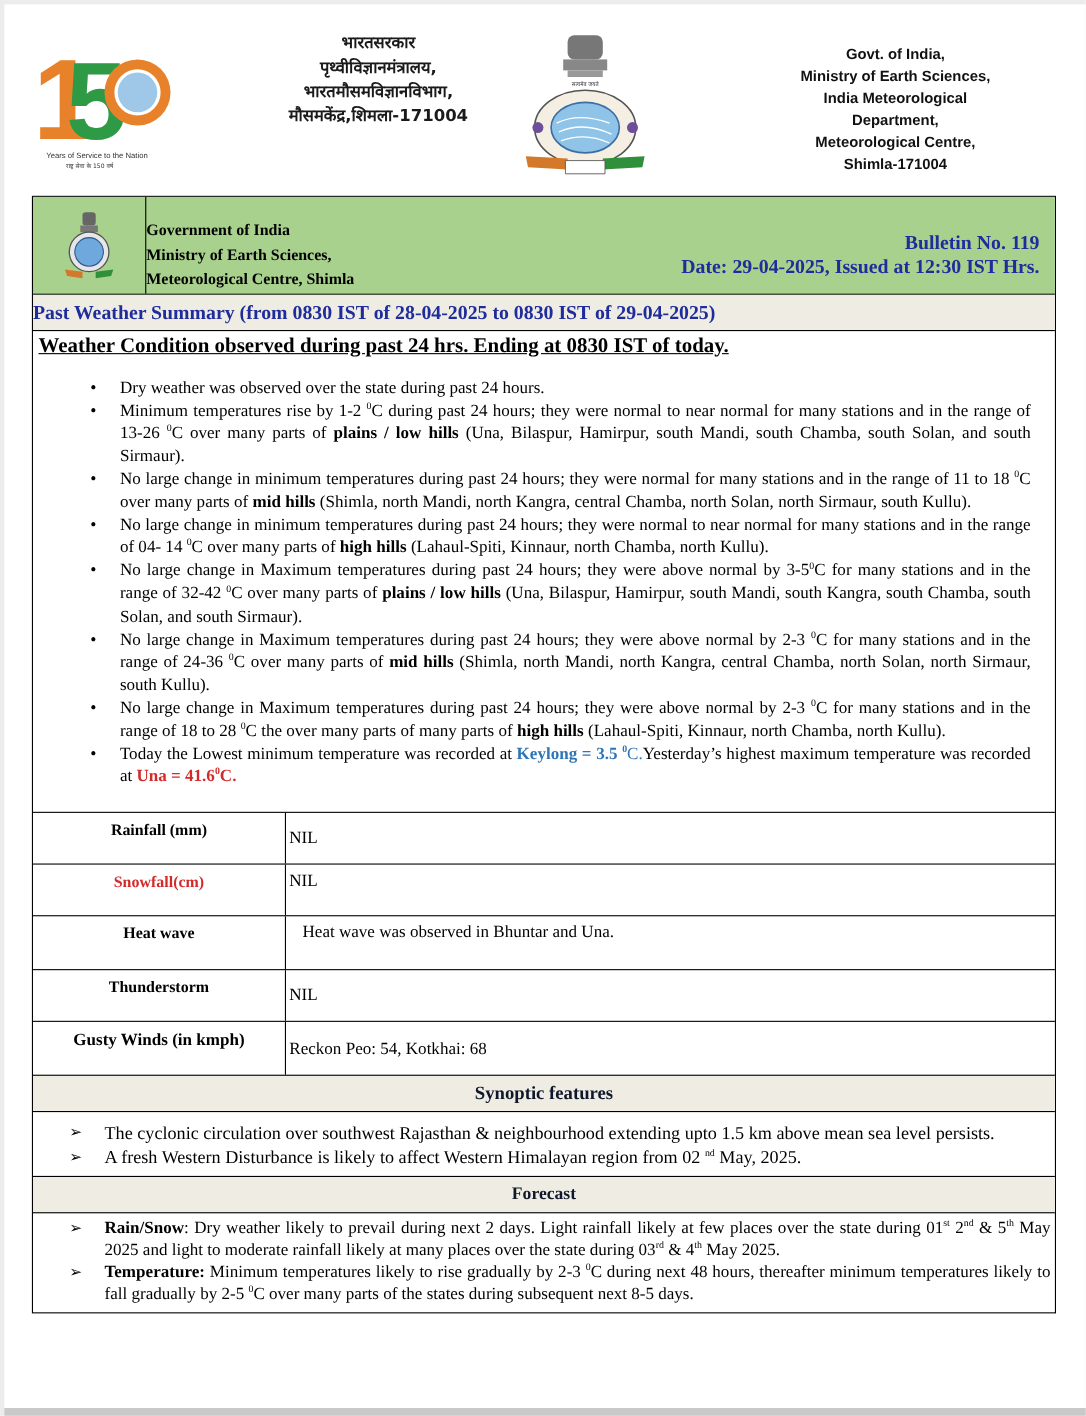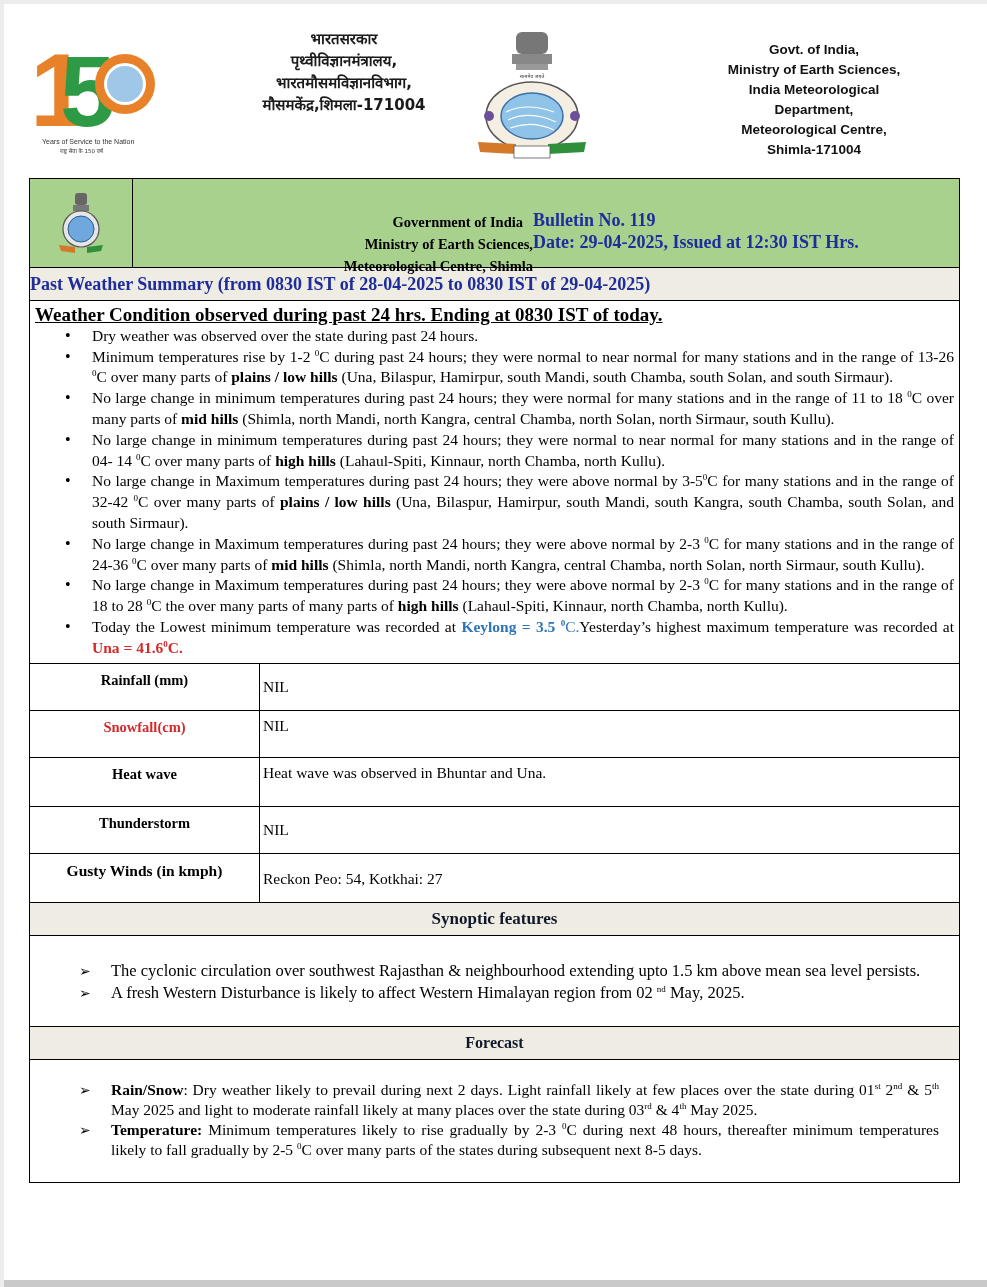--- a/index.html
+++ b/index.html
@@ -19,42 +19,42 @@
   }
   .emblem { position:absolute; left:472px; top:22px; width:112px; height:134px; }
   .eng-addr {
     position:absolute; left:690px; top:36px; width:240px; text-align:center;
     font-family:"Liberation Sans", sans-serif; font-weight:bold; font-size:13.5px; line-height:20px; color:#111;
   }
   
   .box { position:absolute; left:25px; top:174px; width:929px; border:1.5px solid #000; }
   .band-green { display:flex; height:88px; background:#a9d18e; border-bottom:1.5px solid #000; }
   .band-logo { width:102px; border-right:1.5px solid #000; display:flex; align-items:center; justify-content:center; }
-  .band-mid { width:400px; text-align:right; padding-top:32px; font-size:14.5px; font-weight:bold; line-height:22px; }
-  .band-right { flex:1; text-align:left; padding:30px 14px 0 0; color:#1f2d9c; font-weight:bold; font-size:18px; line-height:22px; }
+  .band-mid { width:400px; text-align:left; padding-top:20px; font-size:14.5px; font-weight:bold; line-height:22px; }
+  .band-right { flex:1; text-align:right; padding:30px 14px 0 0; color:#1f2d9c; font-weight:bold; font-size:18px; line-height:22px; }
   .band-title {
     background:#eeece3; height:32px; border-bottom:1.5px solid #000; 
     color:#1f2d9c; font-weight:bold; font-size:18px; line-height:32px;
   }
   .obs { padding:4px 5px 4px 5px; font-size:15.5px; line-height:20.8px; }
   .obs-head { font-weight:bold; text-decoration:underline; font-size:19px; }
-  ul.bul { margin:0; padding:0 0 0 57px; list-style:none; }
+  ul.bul { margin:17px; padding:0 0 0 57px; list-style:none; }
   ul.bul li { position:relative; text-align:justify; }
   ul.bul li::before { content:"•"; position:absolute; left:-27px; top:0; font-size:16px; }
   sup { font-size:9px; line-height:0; }
   .blue { color:#2e75b6; font-weight:bold; }
   .red { color:#d42a2a; font-weight:bold; }
   .tbl-row { display:flex; border-top:1.5px solid #000; }
   .tbl-label { width:229px; border-right:1.5px solid #000; text-align:center; font-weight:bold; font-size:14.5px; padding-top:8px; }
   .tbl-val { flex:1; font-size:15.5px; padding:14px 0 0 3px; }
   .band-sub {
     background:#eeece3; border-top:1.5px solid #000; border-bottom:1.5px solid #000; text-align:center;
     color:#0f172a; font-weight:bold; font-size:17px;
   }
-  ul.arr { margin:16px; padding:0 4px 0 65px; list-style:none; font-size:16.5px; line-height:22px; }
+  ul.arr { margin:0; padding:0 4px 0 65px; list-style:none; font-size:16.5px; line-height:22px; }
   ul.arr li { position:relative; text-align:justify; }
   ul.arr li::before { content:"➢"; position:absolute; left:-32px; top:0; font-size:14px; font-family:"DejaVu Sans", sans-serif; }
   .scrollbar-bottom { position:absolute; left:4px; top:1280px; width:983px; height:7px; background:#c9c9c9; }
 </style>
 </head>
 <body>
 
 <div class="page">
 
   <div class="lh">
@@ -150,29 +150,29 @@
       <div class="tbl-row" style="height:46px;">
         <div class="tbl-label">Rainfall (mm)</div>
         <div class="tbl-val">NIL</div>
       </div>
       <div class="tbl-row" style="height:46px;">
         <div class="tbl-label" style="color:#d42a2a;">Snowfall(cm)</div>
         <div class="tbl-val" style="padding-top:6px;">NIL</div>
       </div>
       <div class="tbl-row" style="height:48px;">
         <div class="tbl-label">Heat wave</div>
-        <div class="tbl-val" style="padding-top:6px;">Heat wave was observed in Bhuntar and Una.</div>
+        <div class="tbl-val" style="padding-top:6px;margin-left:12px;">Heat wave was observed in Bhuntar and Una.</div>
       </div>
       <div class="tbl-row" style="height:46px;">
         <div class="tbl-label">Thunderstorm</div>
         <div class="tbl-val">NIL</div>
       </div>
       <div class="tbl-row" style="height:48px;">
         <div class="tbl-label" style="font-size:15.5px;">Gusty Winds (in kmph)</div>
-        <div class="tbl-val" style="padding-top:16px;">Reckon Peo: 54, Kotkhai: 27</div>
+        <div class="tbl-val" style="padding-top:16px;">Reckon Peo: 54, Kotkhai: 68</div>
       </div>
     </div>
 
     <div class="band-sub" style="height:32px; line-height:32px;">Synoptic features</div>
     <div style="padding:8px 0 6px 0;">
       <ul class="arr">
         <li> The cyclonic circulation over southwest Rajasthan &amp; neighbourhood extending upto 1.5 km above mean sea level persists.</li>
         <li><span>A fresh Western Disturbance is likely to affect Western Himalayan region from 02 </span><sup>nd</sup><span> May, 2025.</span></li>
       </ul>
     </div>

